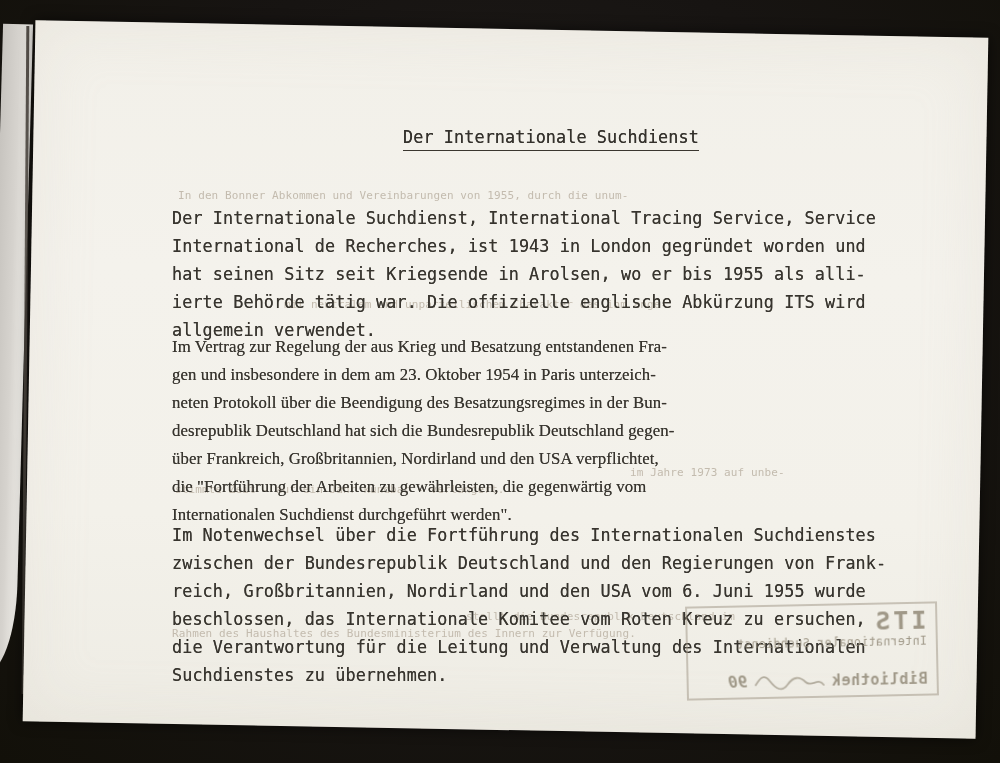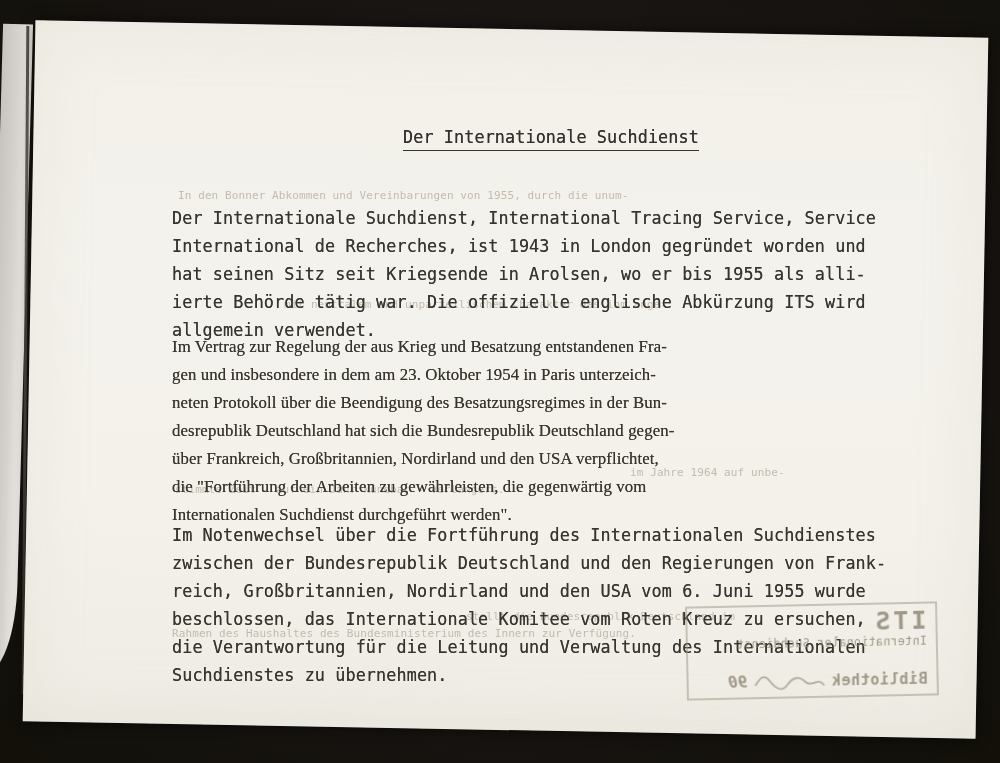--- a/index.html
+++ b/index.html
@@ -78,21 +78,21 @@
 
 <div id="stage">
   <div class="under-page"></div>
   <div class="crease"></div>
   <div class="paper"></div>
 
   <div class="text-layer">
 
     <div class="ghost g1">In den Bonner Abkommen und Vereinbarungen von 1955, durch die unum-</div>
     <div class="ghost g2">mit neutralem und unparteilischem Charakter das ihm ange-</div>
-    <div class="ghost g4">im Jahre 1964 auf unbe-</div>
+    <div class="ghost g4">im Jahre 1973 auf unbe-</div>
     <div class="ghost g5">stimmte Zeit - auf ein Jahr kündbar - verlängert.</div>
     <div class="ghost g6">stellt die Bundesrepublik Deutschland im</div>
     <div class="ghost g7">Rahmen des Haushaltes des Bundesministerium des Innern zur Verfügung.</div>
 
     <div class="doc-title">Der Internationale Suchdienst</div>
     <p class="para p1">Der Internationale Suchdienst, International Tracing Service, Service
 International de Recherches, ist 1943 in London gegründet worden und
 hat seinen Sitz seit Kriegsende in Arolsen, wo er bis 1955 als alli-
 ierte Behörde tätig war. Die offizielle englische Abkürzung ITS wird
 allgemein verwendet.</p>

